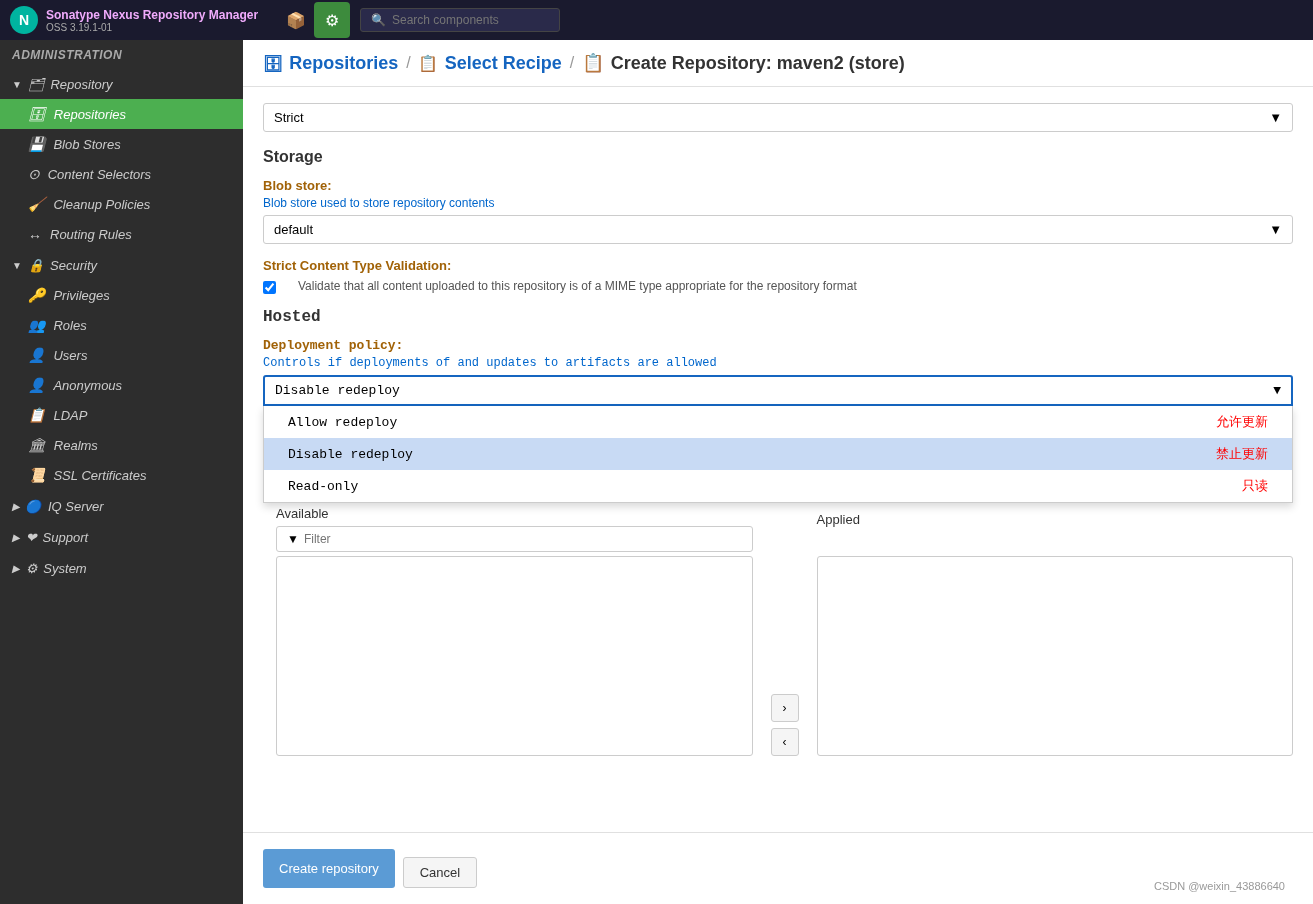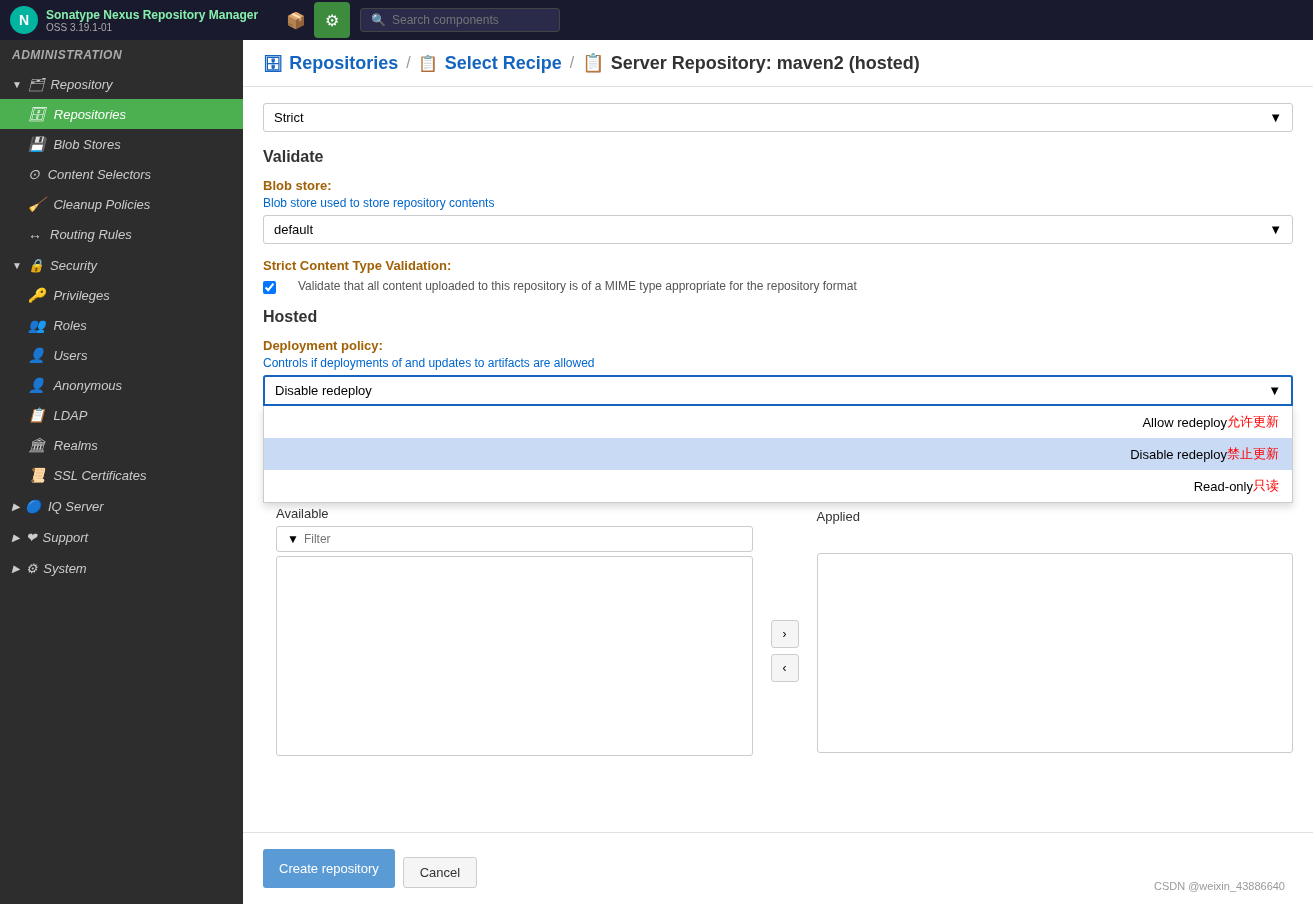--- a/index.html
+++ b/index.html
@@ -22,21 +22,21 @@
       margin-right: 20px;
     }
     .navbar-logo-icon {
       width: 28px; height: 28px;
       background: #00b4a0;
       border-radius: 50%;
       display: flex; align-items: center; justify-content: center;
       color: white; font-weight: bold; font-size: 14px;
     }
     .navbar-logo-text { display: flex; flex-direction: column; }
-    .navbar-logo-title { color: #86efac; font-size: 12px; font-weight: bold; }
+    .navbar-logo-title { color: #f0abfc; font-size: 12px; font-weight: bold; }
     .navbar-logo-sub { color: #aaa; font-size: 10px; }
     .navbar-icon-btn {
       width: 36px; height: 36px;
       display: flex; align-items: center; justify-content: center;
       color: #ccc; cursor: pointer; border-radius: 4px;
       font-size: 16px;
     }
     .navbar-icon-btn.active { background: #3d8b3d; color: white; }
     .navbar-search {
       margin-left: 10px;
@@ -166,21 +166,21 @@
 
     
     .checkbox-row {
       display: flex; align-items: flex-start; gap: 22px;
       margin-top: 6px;
     }
     .checkbox-row input[type="checkbox"] { margin-top: 2px; }
     .checkbox-label { font-size: 12px; color: #555; }
 
     
-    .hosted-section { margin-top: 5px; }
+    .hosted-section { margin-top: 5px; font-family: Liberation Mono, monospace; }
 
     
     .deploy-dropdown-container { position: relative; }
     .deploy-dropdown-selected {
       width: 100%;
       border: 2px solid #1565c0;
       border-radius: 3px 3px 0 0;
       padding: 6px 10px;
       font-size: 13px;
       background: #fff;
@@ -190,33 +190,33 @@
     .deploy-dropdown-menu {
       position: absolute;
       top: 100%; left: 0; right: 0;
       border: 1px solid #ccc;
       border-top: none;
       background: #fff;
       z-index: 100;
       box-shadow: 0 4px 8px rgba(0,0,0,0.15);
     }
     .deploy-dropdown-item {
-      padding: 7px 13px;
+      padding: 7px 24px;
       cursor: pointer;
       font-size: 13px;
-      display: flex; align-items: center; justify-content: flex-end;
+      display: flex; align-items: center; justify-content: space-between;
     }
     .deploy-dropdown-item.selected { background: #c8daf4; }
     .deploy-dropdown-item .cn-label { color: red; font-size: 13px; }
 
     
     .cleanup-section { margin-top: 60px; }
     .cleanup-label { font-weight: bold; color: #333; margin-bottom: 3px; }
     .cleanup-desc { font-size: 12px; color: #555; margin-bottom: 8px; }
-    .two-panel { display: flex; gap: 10px; align-items: center; padding-left: 13px; }
+    .two-panel { display: flex; gap: 10px; align-items: flex-end; padding-left: 13px; }
     .panel-left { flex: 1; }
     .panel-right { flex: 1; }
     .panel-label { font-size: 13px; color: #333; margin-bottom: 5px; }
     .filter-input {
       width: 100%;
       border: 1px solid #ccc;
       border-radius: 3px;
       padding: 5px 10px;
       font-size: 12px;
       display: flex; align-items: center; gap: 5px;
@@ -401,32 +401,32 @@
         <span>Repositories</span>
       </div>
       <span class="breadcrumb-sep">/</span>
       <div class="breadcrumb-item">
         <span class="bc-icon">📋</span>
         <span>Select Recipe</span>
       </div>
       <span class="breadcrumb-sep">/</span>
       <div class="breadcrumb-current">
         <span class="bc-icon">📋</span>
-        <span>Server Repository: maven2 (hosted)</span>
+        <span>Create Repository: maven2 (store)</span>
       </div>
     </div>
 
     <div class="form-content">
 
       <div class="top-dropdown">
         <span>Strict</span>
         <span>▼</span>
       </div>
 
-      <div class="section-title">Validate</div>
+      <div class="section-title">Storage</div>
 
       <div class="field-group">
         <div class="field-label">Blob store:</div>
         <div class="field-desc">Blob store used to store repository contents</div>
         <div class="field-select">
           <span>default</span>
           <span>▼</span>
         </div>
       </div>
 

